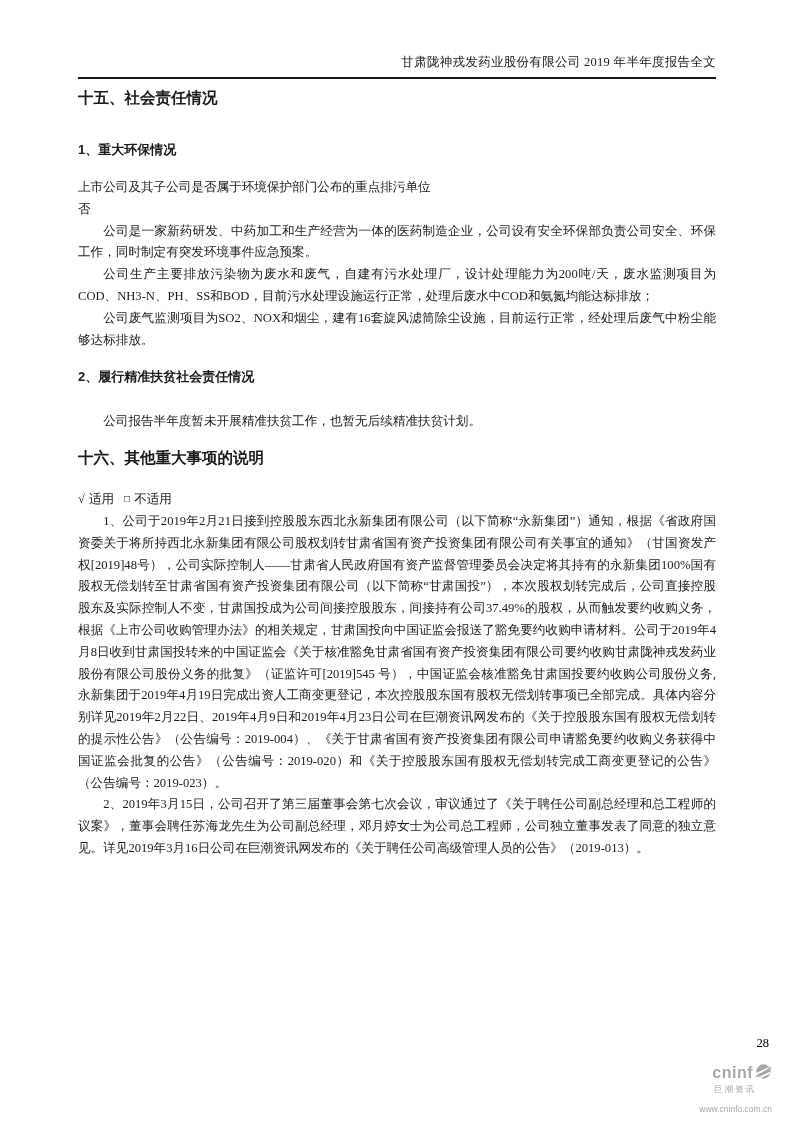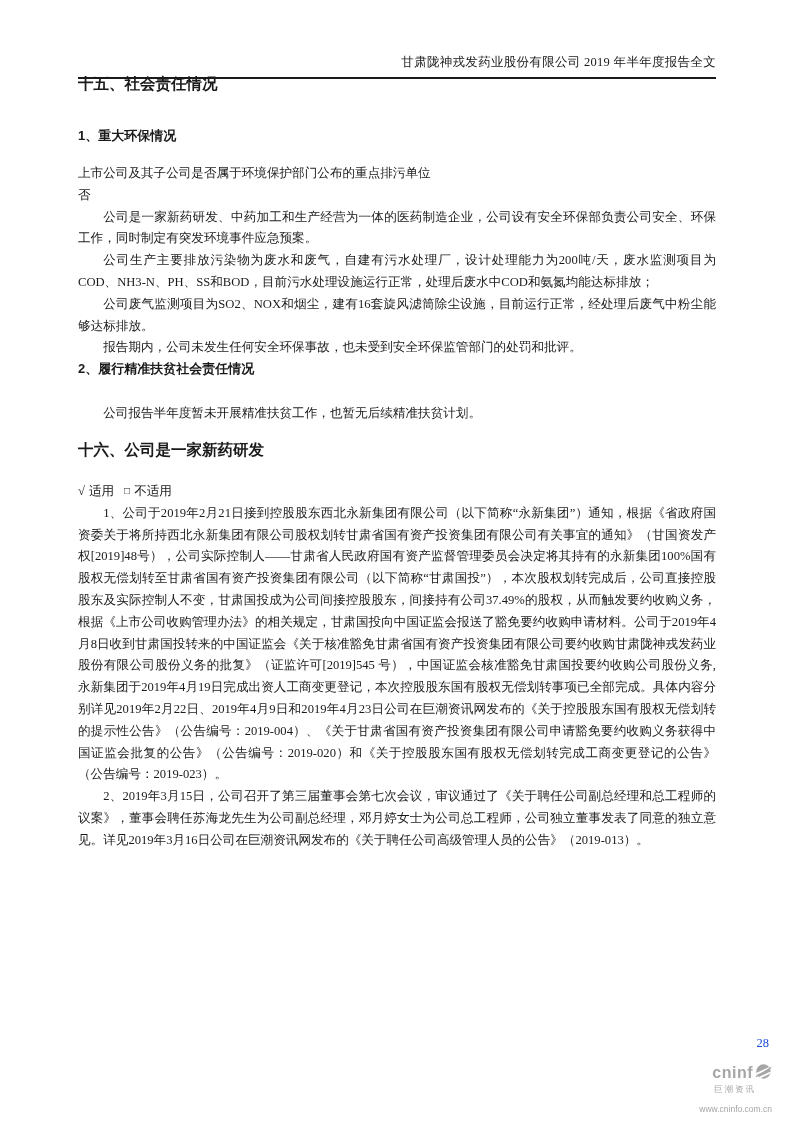--- a/index.html
+++ b/index.html
@@ -31,21 +31,21 @@
   .header-rule {
     position: absolute;
     top: 77px;
     left: 78px;
     width: 638px;
     height: 0;
     border-top: 2px solid #1a1a1a;
   }
   .content {
     position: absolute;
-    top: 72px;
+    top: 86px;
     left: 78px;
     width: 638px;
     font-size: 12.6px;
     line-height: 21.8px;
     text-align: justify;
   }
   .h1 {
     font-family: "Liberation Sans", "DejaVu Sans", sans-serif;
     font-weight: bold;
     font-size: 15.5px;
@@ -56,21 +56,21 @@
   .h1.sec16 { margin-top: 13px; }
   .h2 {
     font-family: "Liberation Sans", "DejaVu Sans", sans-serif;
     font-weight: bold;
     font-size: 13px;
     line-height: 20px;
     text-align: left;
     margin: 0;
   }
   .h2.first { margin-top: 30px; }
-  .h2.second { }
+  .h2.second { margin-top: 16px; }
   .plain {
     margin: 0;
     text-align: left;
   }
   .plain.question { margin-top: 17px; }
   .para {
     margin: 0;
     text-indent: 2em;
   }
   .para.afterhead { margin-top: 24px; }
@@ -89,21 +89,21 @@
   .applicability .box {
     font-size: 10px;
     position: relative;
     top: -1px;
   }
   .page-number {
     position: absolute;
     top: 1036px;
     right: 24px;
     font-size: 12.5px;
-    color: #1d4ed8;
+    color: #000000;
   }
   .cninfo-logo {
     position: absolute;
     right: 21px;
     bottom: 9px;
     width: 92px;
     text-align: right;
     color: #a6a6a6;
     line-height: 1;
   }
@@ -147,27 +147,26 @@
     <div class="h1">十五、社会责任情况</div>
 
     <div class="h2 first">1、重大环保情况</div>
 
     <div class="plain question">上市公司及其子公司是否属于环境保护部门公布的重点排污单位</div>
     <div class="plain">否</div>
 
     <p class="para">公司是一家新药研发、中药加工和生产经营为一体的医药制造企业，公司设有安全环保部负责公司安全、环保工作，同时制定有突发环境事件应急预案。</p>
     <p class="para">公司生产主要排放污染物为废水和废气，自建有污水处理厂，设计处理能力为200吨/天，废水监测项目为COD、NH3-N、PH、SS和BOD，目前污水处理设施运行正常，处理后废水中COD和氨氮均能达标排放；</p>
     <p class="para">公司废气监测项目为SO2、NOX和烟尘，建有16套旋风滤筒除尘设施，目前运行正常，经处理后废气中粉尘能够达标排放。</p>
-    <p class="para">报告期内，公司未发生任何安全环保事故，也未受到安全环保监管部门的处罚和批评。</p>
 
     <div class="h2 second">2、履行精准扶贫社会责任情况</div>
 
     <p class="para afterhead">公司报告半年度暂未开展精准扶贫工作，也暂无后续精准扶贫计划。</p>
 
-    <div class="h1 sec16">十六、公司是一家新药研发</div>
+    <div class="h1 sec16">十六、其他重大事项的说明</div>
 
     <div class="applicability">
       <span class="glyph">√</span><span class="lbl">适用</span><span class="glyph box">□</span><span class="lbl">不适用</span>
     </div>
 
     <p class="para">1、公司于2019年2月21日接到控股股东西北永新集团有限公司（以下简称“永新集团”）通知，根据《省政府国资委关于将所持西北永新集团有限公司股权划转甘肃省国有资产投资集团有限公司有关事宜的通知》（甘国资发产权[2019]48号），公司实际控制人——甘肃省人民政府国有资产监督管理委员会决定将其持有的永新集团100%国有股权无偿划转至甘肃省国有资产投资集团有限公司（以下简称“甘肃国投”），本次股权划转完成后，公司直接控股股东及实际控制人不变，甘肃国投成为公司间接控股股东，间接持有公司37.49%的股权，从而触发要约收购义务，根据《上市公司收购管理办法》的相关规定，甘肃国投向中国证监会报送了豁免要约收购申请材料。公司于2019年4月8日收到甘肃国投转来的中国证监会《关于核准豁免甘肃省国有资产投资集团有限公司要约收购甘肃陇神戎发药业股份有限公司股份义务的批复》（证监许可[2019]545 号），中国证监会核准豁免甘肃国投要约收购公司股份义务,永新集团于2019年4月19日完成出资人工商变更登记，本次控股股东国有股权无偿划转事项已全部完成。具体内容分别详见2019年2月22日、2019年4月9日和2019年4月23日公司在巨潮资讯网发布的《关于控股股东国有股权无偿划转的提示性公告》（公告编号：2019-004）、《关于甘肃省国有资产投资集团有限公司申请豁免要约收购义务获得中国证监会批复的公告》（公告编号：2019-020）和《关于控股股东国有股权无偿划转完成工商变更登记的公告》（公告编号：2019-023）。</p>
     <p class="para">2、2019年3月15日，公司召开了第三届董事会第七次会议，审议通过了《关于聘任公司副总经理和总工程师的议案》，董事会聘任苏海龙先生为公司副总经理，邓月婷女士为公司总工程师，公司独立董事发表了同意的独立意见。详见2019年3月16日公司在巨潮资讯网发布的《关于聘任公司高级管理人员的公告》（2019-013）。</p>
 
   </div>
 

